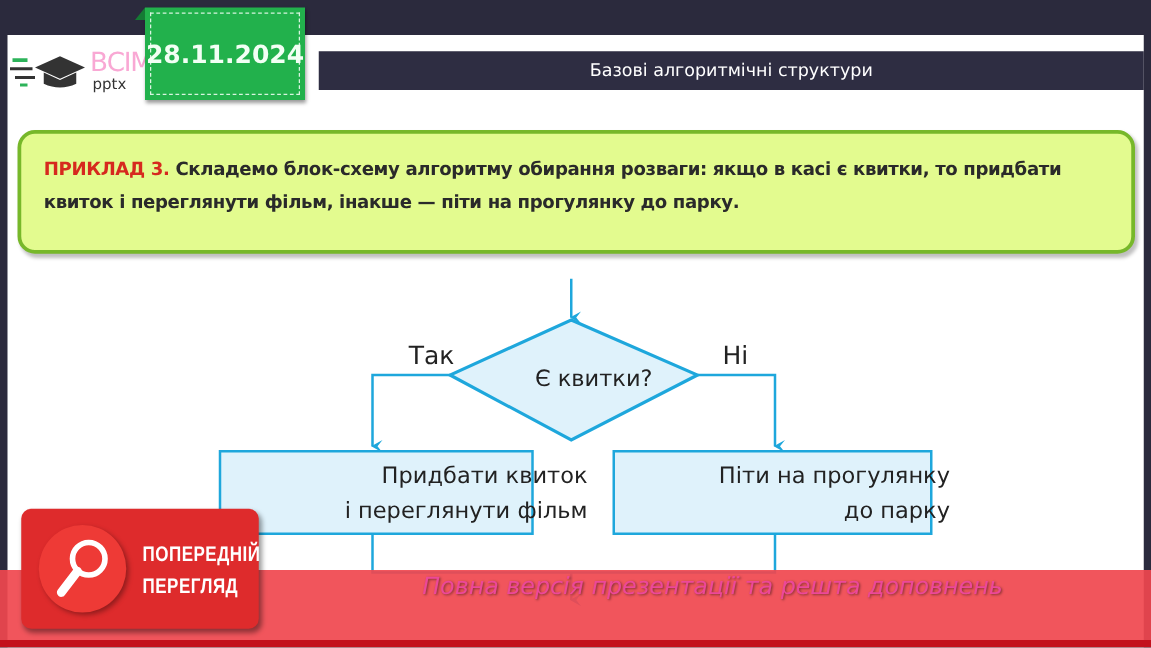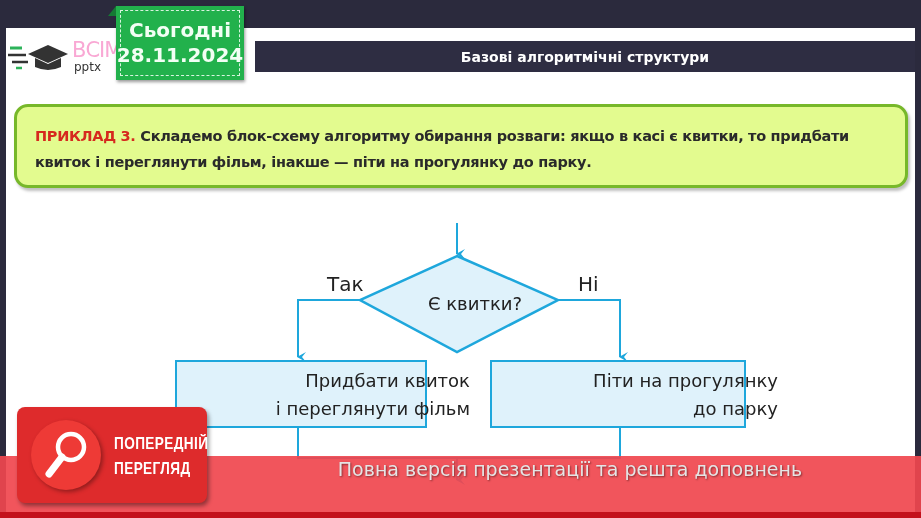--- a/index.html
+++ b/index.html
@@ -6,30 +6,30 @@
   body { width:921px; height:518px; position:relative; overflow:hidden; background:#2b2a3d; font-family:"Liberation Sans", sans-serif; }
   .slide { position:absolute; left:6px; top:28px; width:909px; height:490px; background:#ffffff; }
   .logo { position:absolute; left:8px; top:36px; width:100px; height:40px; }
   .logo-text { position:absolute; left:64px; top:2px; font-size:21px; color:#f9a8d4; font-family:"DejaVu Sans", sans-serif; letter-spacing:-1px; }
   .logo-sub { position:absolute; left:66px; top:24px; font-size:12px; color:#333; font-family:"DejaVu Sans", sans-serif; }
   .date-badge { position:absolute; left:116px; top:6px; width:128px; height:74px; background:#22b14c; box-shadow:1px 2px 3px rgba(0,0,0,0.4); }
   .date-badge::before { content:""; position:absolute; left:-8px; top:0; border-right:8px solid #157a34; border-top:10px solid transparent; }
   .date-inner { position:absolute; left:4px; top:4px; right:4px; bottom:4px; border:1.5px dashed #d8f5df; display:flex; flex-direction:column; align-items:center; justify-content:center; }
   .date-label, .date-value { color:#f2fff4; font-size:20px; font-weight:bold; line-height:25px; font-family:"DejaVu Sans", sans-serif; }
   .title-bar { position:absolute; left:255px; top:41px; width:660px; height:31px; background:#2e2d42; display:flex; align-items:center; justify-content:center; }
-  .title-text { color:#ffffff; font-size:14px; font-weight:bold; font-family:"DejaVu Sans", sans-serif; }
-  .example-box { position:absolute; left:14px; top:104px; width:894px; height:84px; background:#e3fb8f; border:3px solid #77b82a; border-radius:14px; box-sizing:border-box; box-shadow:2px 3px 3px rgba(0,0,0,0.25); }
+  .title-text { color:#ffffff; font-size:14px; font-weight:normal; font-family:"DejaVu Sans", sans-serif; }
+  .example-box { position:absolute; left:14px; top:104px; width:894px; height:99px; background:#e3fb8f; border:3px solid #77b82a; border-radius:14px; box-sizing:border-box; box-shadow:2px 3px 3px rgba(0,0,0,0.25); }
   .example-text { position:absolute; left:18px; top:16px; right:14px; font-size:14.5px; line-height:26px; font-weight:bold; color:#2a2a2a; font-family:"DejaVu Sans", sans-serif; letter-spacing:-0.3px; }
   .example-label { color:#d6291e; }
   svg.flow { position:absolute; left:0; top:0; }
   .node-text { position:absolute; font-size:18px; color:#222; text-align:right; font-family:"DejaVu Sans", sans-serif; line-height:28px; }
   .branch-label { position:absolute; font-size:20px; color:#222; font-family:"DejaVu Sans", sans-serif; }
   .banner { position:absolute; left:0; top:456px; width:921px; height:56px; background:rgba(240,70,78,0.92); }
   .banner-bottom { position:absolute; left:0; top:512px; width:921px; height:6px; background:#c3111c; }
-  .banner-text { position:absolute; left:300px; top:456px; width:540px; text-align:center; color:#e5e5e5; font-size:19px; line-height:26px; font-family:"DejaVu Sans", sans-serif; text-shadow:1px 1px 2px rgba(0,0,0,0.45); }
+  .banner-text { position:absolute; left:300px; top:456px; width:540px; text-align:center; color:#ec4899; font-size:19px; font-style:italic; line-height:26px; font-family:"DejaVu Sans", sans-serif; text-shadow:1px 1px 2px rgba(0,0,0,0.45); }
   .preview-badge { position:absolute; left:17px; top:407px; width:190px; height:96px; background:#de2b2c; border-radius:8px; box-shadow:2px 3px 4px rgba(0,0,0,0.4); }
   .preview-circle { position:absolute; left:14px; top:13px; width:70px; height:70px; border-radius:50%; background:#ee3a36; box-shadow:2px 2px 4px rgba(0,0,0,0.35); }
   .preview-label { position:absolute; left:97px; top:24px; color:#fff; font-weight:bold; font-size:17px; line-height:25px; font-family:"Liberation Sans", sans-serif; transform:scaleX(0.8); transform-origin:left; letter-spacing:0.5px; }
 </style>
 </head>
 <body>
 
 <div class="slide"></div>
 
 <div class="logo">
@@ -40,21 +40,20 @@
     <line x1="8" y1="32" x2="14" y2="32" stroke="#2db35a" stroke-width="2.5"></line>
     <polygon points="20,18 40,9 60,18 40,27" fill="#333"></polygon>
     <path d="M27 22 L27 31 Q40 37 53 31 L53 22 L40 28 Z" fill="#333"></path>
   </svg>
   <span class="logo-text">ВСІМ</span>
   <span class="logo-sub">pptx</span>
 </div>
 
 <div class="date-badge">
   <div class="date-inner">
-    <span class="date-label">Сьогодні</span>
     <span class="date-value">28.11.2024</span>
   </div>
 </div>
 
 <div class="title-bar">
   <span class="title-text">Базові алгоритмічні структури</span>
 </div>
 
 <div class="example-box">
   <div class="example-text"><span class="example-label">ПРИКЛАД 3.</span><span> Складемо блок-схему алгоритму обирання розваги: якщо в касі є квитки, то придбати квиток і переглянути фільм, інакше — піти на прогулянку до парку.</span></div>
@@ -76,21 +75,21 @@
   <line x1="457" y1="458" x2="457" y2="480" stroke="#1ea7dc" stroke-width="2" marker-end="url(#arr)"></line>
 </svg>
 
 <div class="node-text" style="left:392px;top:290px;width:130px;">Є квитки?</div>
 <div class="branch-label" style="left:311px;top:272px;margin-left:16px;">Так</div>
 <div class="branch-label" style="left:578px;top:272px;">Ні</div>
 <div class="node-text" style="left:176px;top:367px;width:250px;margin-left:44px;">
   <div>Придбати квиток</div>
   <div>і переглянути фільм</div>
 </div>
-<div class="node-text" style="left:480px;top:367px;width:298px;">
+<div class="node-text" style="left:462px;top:367px;width:298px;">
   <div>Піти на прогулянку</div>
   <div>до парку</div>
 </div>
 
 <div class="banner"></div>
 <div class="banner-bottom"></div>
 <div class="banner-text">
   <div>Повна версія презентації та решта доповнень</div>
 </div>
 

